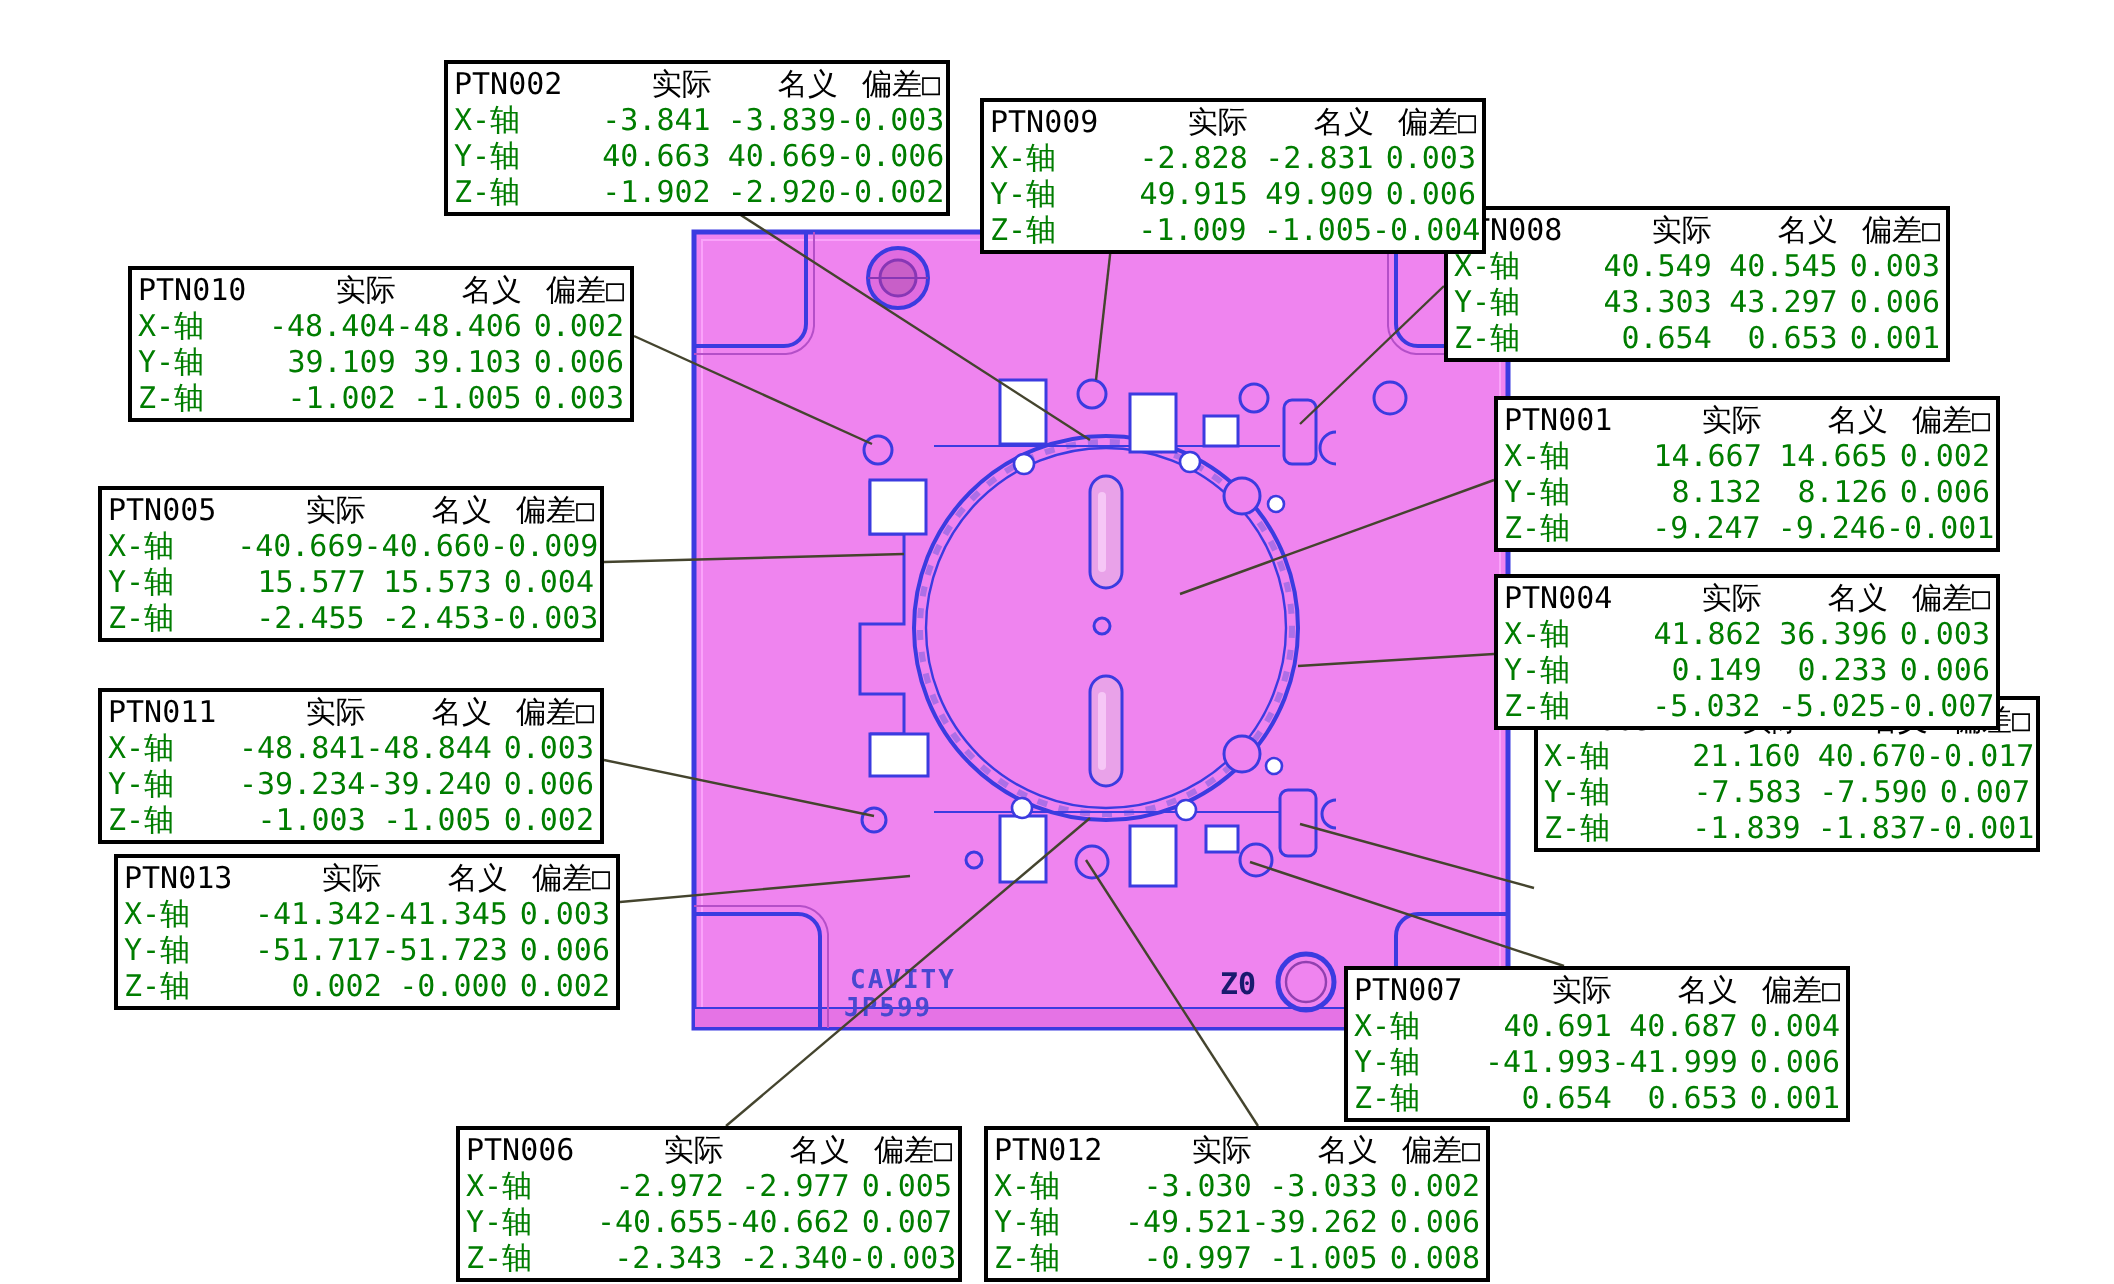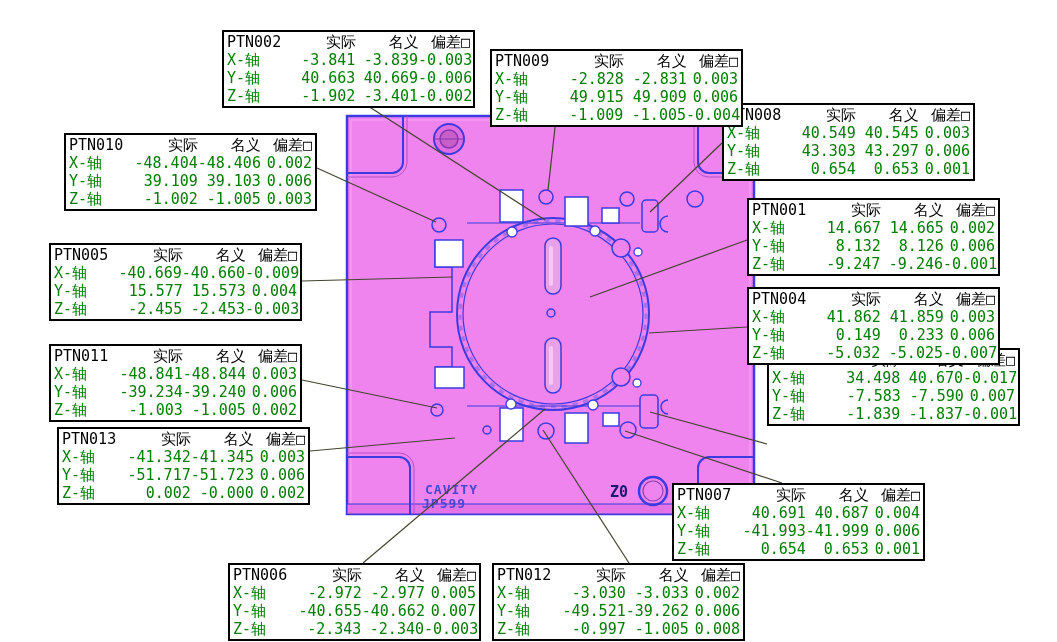--- a/index.html
+++ b/index.html
@@ -170,34 +170,34 @@
       </div>
       <div class="row">
         <span class="c0 axis">Y-轴</span>
         <span class="c1 val">40.663</span>
         <span class="c2 val">40.669</span>
         <span class="c3 val">-0.006</span>
       </div>
       <div class="row">
         <span class="c0 axis">Z-轴</span>
         <span class="c1 val">-1.902</span>
-        <span class="c2 val">-3.401</span>
+        <span class="c2 val">-2.920</span>
         <span class="c3 val">-0.002</span>
       </div>
     </div>
       <div class="callout" style="left: 767px; top: 348px;">
       <div class="row head">
         <span class="c0">PTN003</span>
         <span class="c1">实际</span>
         <span class="c2">名义</span>
         <span class="c3">偏差□</span>
       </div>
       <div class="row">
         <span class="c0 axis">X-轴</span>
-        <span class="c1 val">34.498</span>
+        <span class="c1 val">21.160</span>
         <span class="c2 val">40.670</span>
         <span class="c3 val">-0.017</span>
       </div>
       <div class="row">
         <span class="c0 axis">Y-轴</span>
         <span class="c1 val">-7.583</span>
         <span class="c2 val">-7.590</span>
         <span class="c3 val">0.007</span>
       </div>
       <div class="row">
@@ -210,21 +210,21 @@
       <div class="callout" style="left: 747px; top: 287px;">
       <div class="row head">
         <span class="c0">PTN004</span>
         <span class="c1">实际</span>
         <span class="c2">名义</span>
         <span class="c3">偏差□</span>
       </div>
       <div class="row">
         <span class="c0 axis">X-轴</span>
         <span class="c1 val">41.862</span>
-        <span class="c2 val">41.859</span>
+        <span class="c2 val">36.396</span>
         <span class="c3 val">0.003</span>
       </div>
       <div class="row">
         <span class="c0 axis">Y-轴</span>
         <span class="c1 val">0.149</span>
         <span class="c2 val">0.233</span>
         <span class="c3 val">0.006</span>
       </div>
       <div class="row">
         <span class="c0 axis">Z-轴</span>

